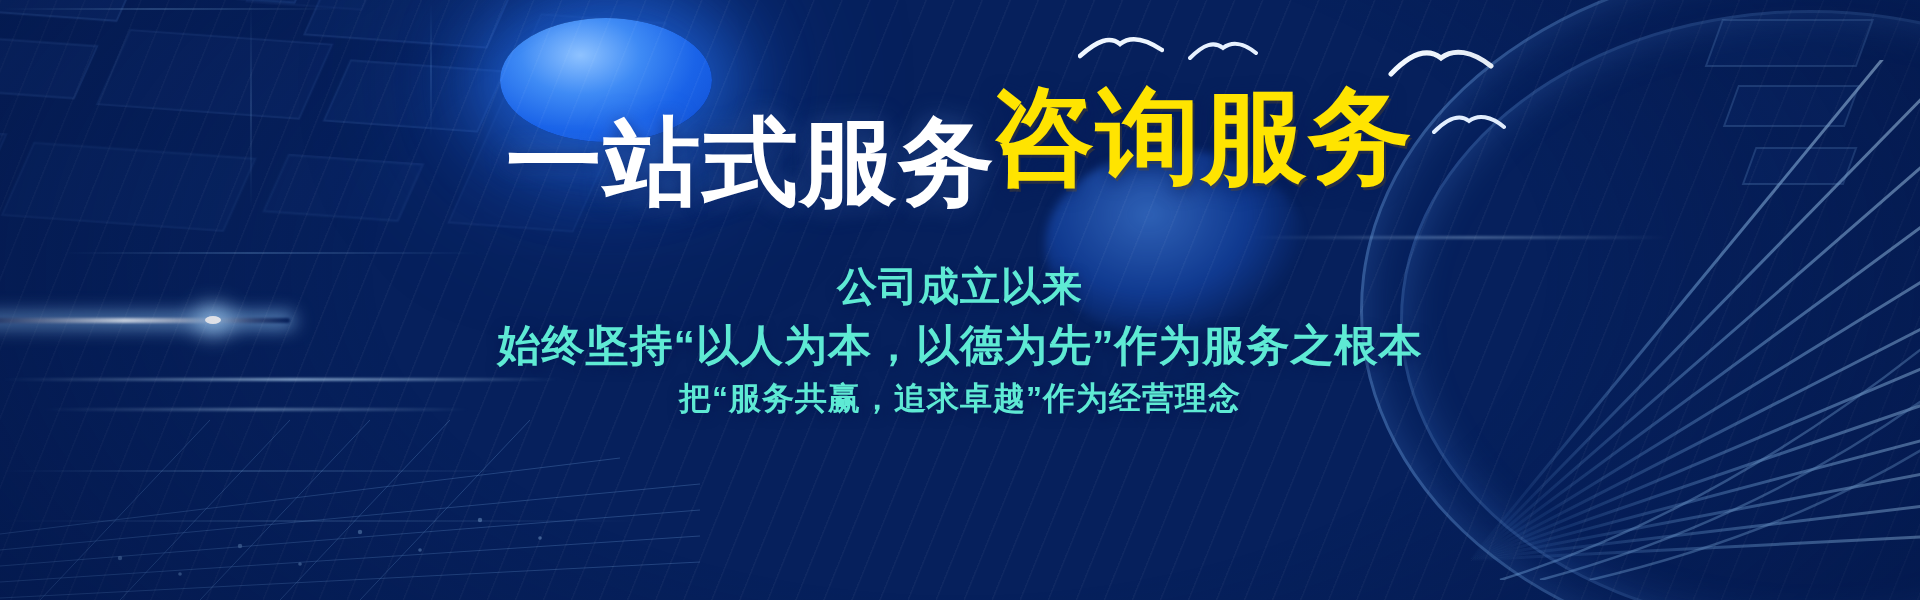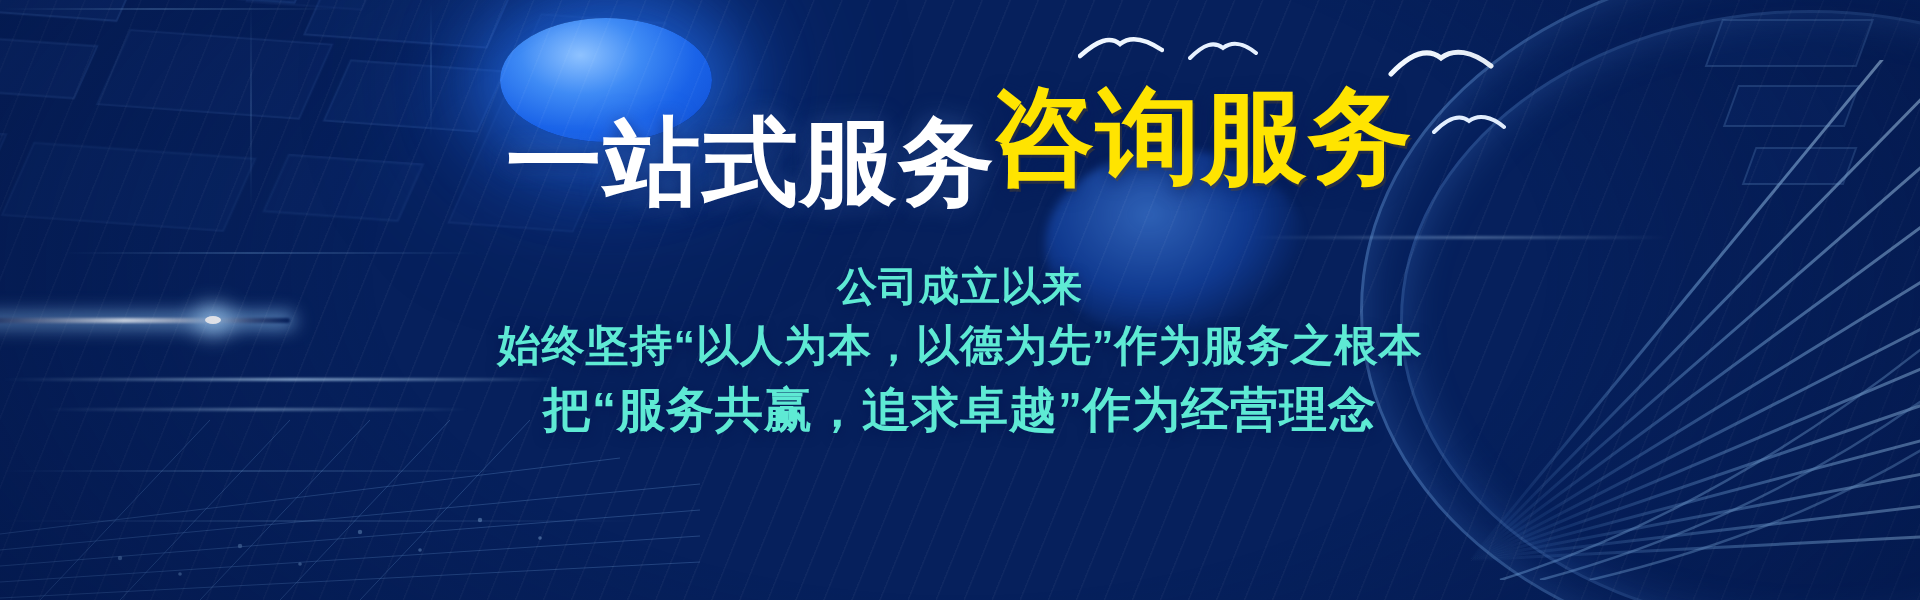--- a/index.html
+++ b/index.html
@@ -165,21 +165,21 @@
   .body-text{
     position:absolute;
     left:0; right:0;
     top:258px;
     text-align:center;
     color:#5eead4;
     font-weight:700;
     line-height:1.42;
     text-shadow:0 3px 12px rgba(0,22,80,.75);
   }
-  .body-text .line{ font-size:48px; letter-spacing:1px; }
+  .body-text .line{ font-size:32px; letter-spacing:1px; }
   .body-text .line.lead{ font-size:40px; }
   .body-text .line.wide{ font-size:43px; }
 </style>
 </head>
 <body>
 
 <div class="banner">
 
   <div class="layer">
 

